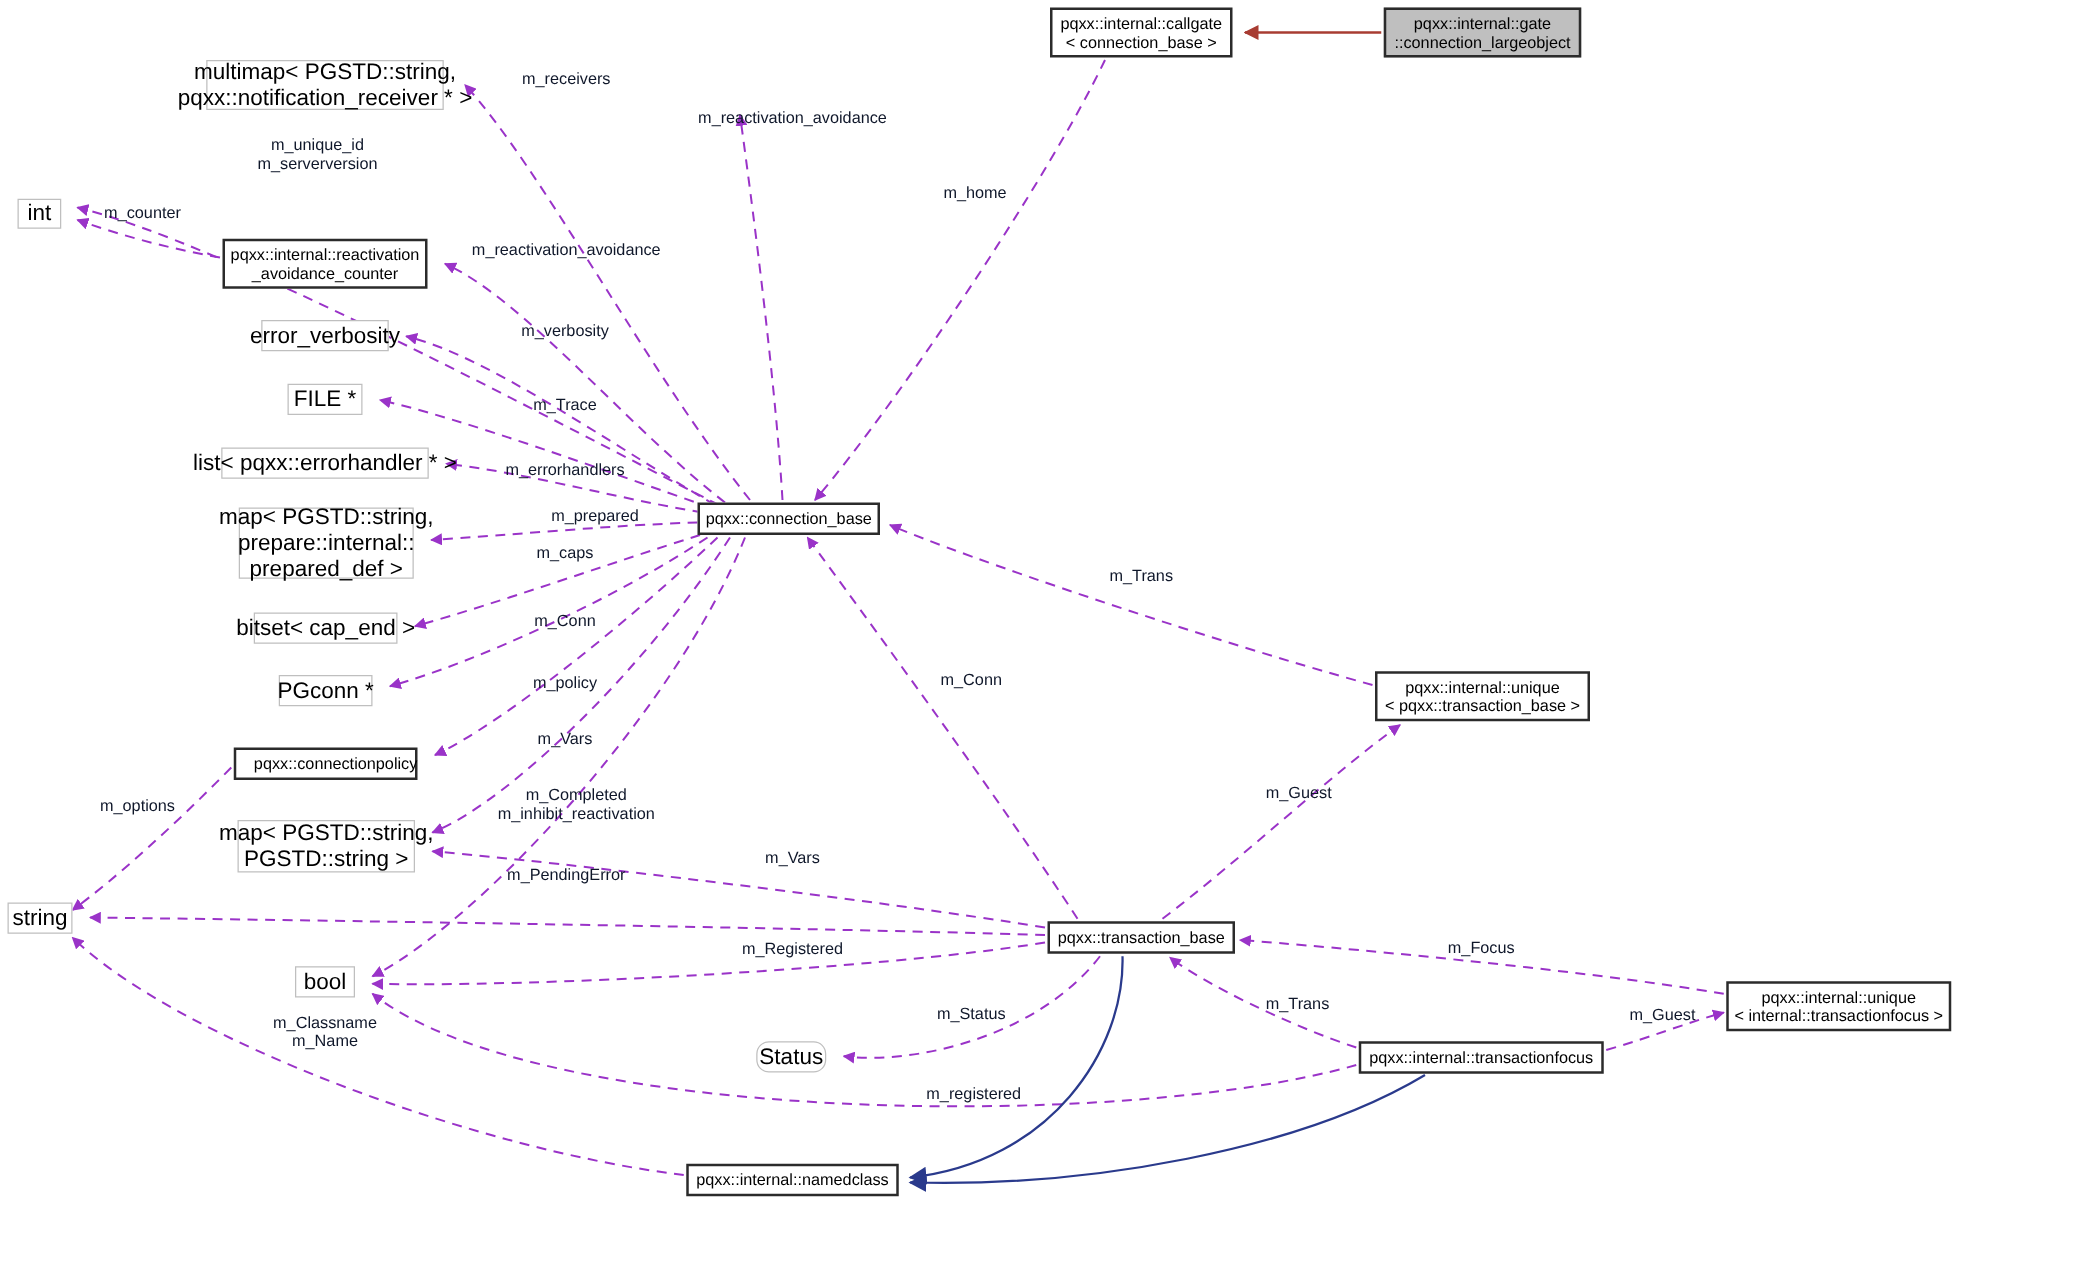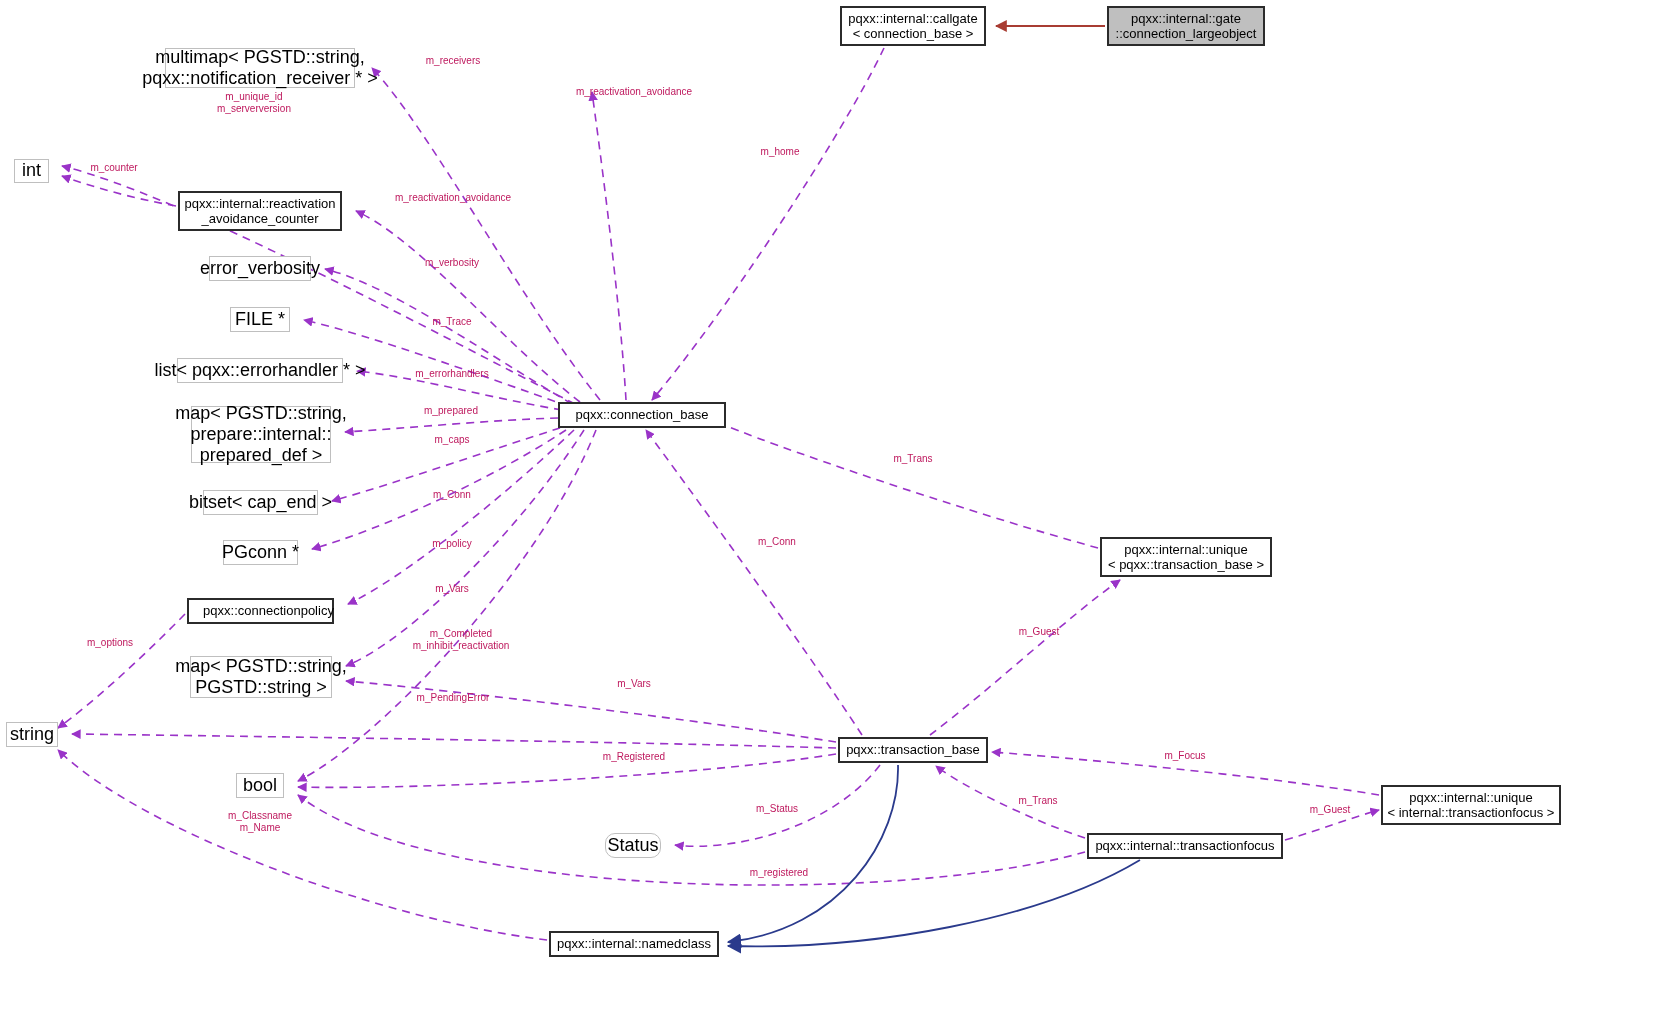--- a/index.html
+++ b/index.html
@@ -46,22 +46,22 @@
   .node-box.highlight {
     border: 2px solid #2b2b2b;
     background: #bfbfbf;
     font-size: 13px;
   }
   .node-line {
     display: block;
   }
   .edge-label {
     position: absolute;
-    font-size: 10px;
-    color: #be185d;
+    font-size: 13px;
+    color: #0f172a;
     white-space: nowrap;
     text-align: center;
     line-height: 1.18;
     transform: translateX(-50%);
     pointer-events: none;
   }
 </style>
 </head>
 <body>
 
@@ -185,21 +185,21 @@
   </div>
 
   <div class="node-box plain" style="left:236px; top:773px; width:48px; height:25px;">
     <span class="node-line">bool</span>
   </div>
 
   <div class="node-box plain" style="left:605px; top:833px; width:56px; height:25px;border-radius:10px;">
     <span class="node-line">Status</span>
   </div>
 
-  <div class="node-box strong" style="left:558px; top:402px; width:168px; height:26px;">
+  <div class="node-box strong" style="left:558px; top:402px; width:146px; height:26px;">
     <span class="node-line">pqxx::connection_base</span>
   </div>
 
   <div class="node-box strong" style="left:1100px; top:537px; width:172px; height:40px;">
     <span class="node-line">pqxx::internal::unique</span>
     <span class="node-line">&lt; pqxx::transaction_base &gt;</span>
   </div>
 
   <div class="node-box strong" style="left:838px; top:737px; width:150px; height:26px;">
     <span class="node-line">pqxx::transaction_base</span>
@@ -213,31 +213,31 @@
   <div class="node-box strong" style="left:1087px; top:833px; width:196px; height:26px;">
     <span class="node-line">pqxx::internal::transactionfocus</span>
   </div>
 
   <div class="node-box strong" style="left:549px; top:931px; width:170px; height:26px;">
     <span class="node-line">pqxx::internal::namedclass</span>
   </div>
 
   <div class="edge-label" style="left:453px; top:55px;">m_receivers</div>
   <div class="edge-label" style="left:634px; top:86px;">m_reactivation_avoidance</div>
-  <div class="edge-label" style="left:254px; top:91px;">
+  <div class="edge-label" style="left:254px; top:108px;">
     <span class="node-line">m_unique_id</span>
     <span class="node-line">m_serverversion</span>
   </div>
   <div class="edge-label" style="left:780px; top:146px;">m_home</div>
   <div class="edge-label" style="left:114px; top:162px;">m_counter</div>
   <div class="edge-label" style="left:453px; top:192px;">m_reactivation_avoidance</div>
   <div class="edge-label" style="left:452px; top:257px;">m_verbosity</div>
   <div class="edge-label" style="left:452px; top:316px;">m_Trace</div>
   <div class="edge-label" style="left:452px; top:368px;">m_errorhandlers</div>
-  <div class="edge-label" style="left:451px; top:405px;">m_prepared</div>
+  <div class="edge-label" style="left:476px; top:405px;">m_prepared</div>
   <div class="edge-label" style="left:452px; top:434px;">m_caps</div>
   <div class="edge-label" style="left:913px; top:453px;">m_Trans</div>
   <div class="edge-label" style="left:452px; top:489px;">m_Conn</div>
   <div class="edge-label" style="left:777px; top:536px;">m_Conn</div>
   <div class="edge-label" style="left:452px; top:538px;">m_policy</div>
   <div class="edge-label" style="left:452px; top:583px;">m_Vars</div>
   <div class="edge-label" style="left:1039px; top:626px;">m_Guest</div>
   <div class="edge-label" style="left:461px; top:628px;">
     <span class="node-line">m_Completed</span>
     <span class="node-line">m_inhibit_reactivation</span>

